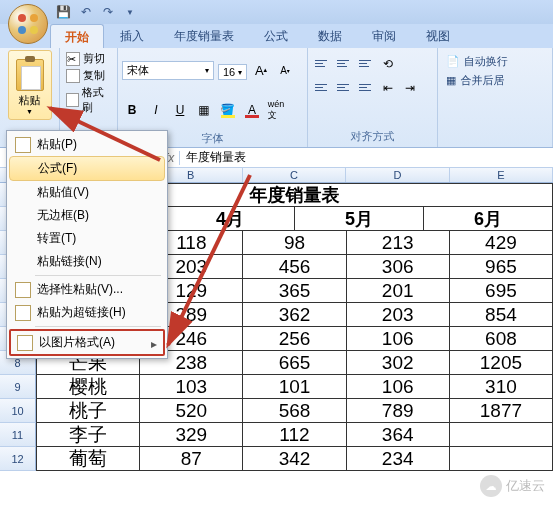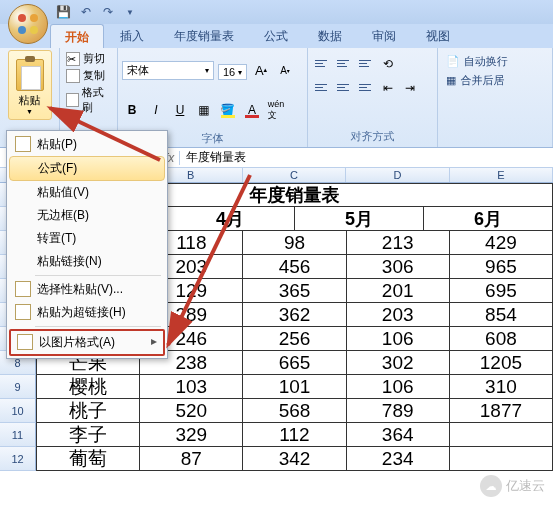--- a/index.html
+++ b/index.html
@@ -27,21 +27,21 @@
 .combo{border:1px solid #aac2e0;background:#fff;padding:1px 4px;font-size:11px;display:flex;align-items:center;justify-content:space-between}
 .font-name{width:92px}.font-size{width:29px}
 .btn-sq{width:20px;height:20px;border:1px solid transparent;display:inline-flex;align-items:center;justify-content:center;font-size:12px}
 .align-grp{width:130px}
 .align-row{display:flex;gap:2px}
 .align-btn{width:20px;height:18px;display:inline-flex;flex-direction:column;justify-content:center;gap:2px;padding:0 3px}
 .align-btn span{height:1px;background:#3b5a8b}
 .right-grp{flex:1;padding:4px}
 .rbtn{display:flex;align-items:center;gap:4px;padding:2px 4px;font-size:11px;color:#2b4a7a}
 .menu{position:absolute;top:130px;left:6px;width:162px;background:#fafafa;border:1px solid #9aa8bc;box-shadow:2px 2px 6px rgba(0,0,0,.3);z-index:20;padding:2px}
-.menu-item{display:flex;align-items:flex-start;gap:8px;padding:3px 6px 3px 28px;font-size:12px;position:relative}
+.menu-item{display:flex;align-items:flex-end;gap:8px;padding:3px 6px 3px 28px;font-size:12px;position:relative}
 .menu-item.hi{background:linear-gradient(#fff3cc,#ffe194);border:1px solid #e8c77a;border-radius:4px}
 .menu-item .mic{position:absolute;left:6px;width:16px;height:16px;background:#fff;border:1px solid #b8a060}
 .menu-sep{height:1px;background:#d8d8d8;margin:2px 4px 2px 26px}
 .menu-item .arrow{margin-left:auto;color:#555}
 .menu-item.boxed{border:2px solid #c0392b;border-radius:2px}
 .red-arrow{position:absolute;z-index:25;pointer-events:none}
 .fxbar{display:flex;align-items:center;border-bottom:1px solid #bcd0eb;background:#fff;height:20px}
 .namebox{width:160px;border-right:1px solid #bcd0eb;padding:0 6px;font-size:12px;display:flex;align-items:center;justify-content:space-between;color:#333}
 .fx{width:20px;text-align:center;font-style:italic;color:#777;border-right:1px solid #bcd0eb}
 .fxval{padding:0 6px;font-size:12px}

